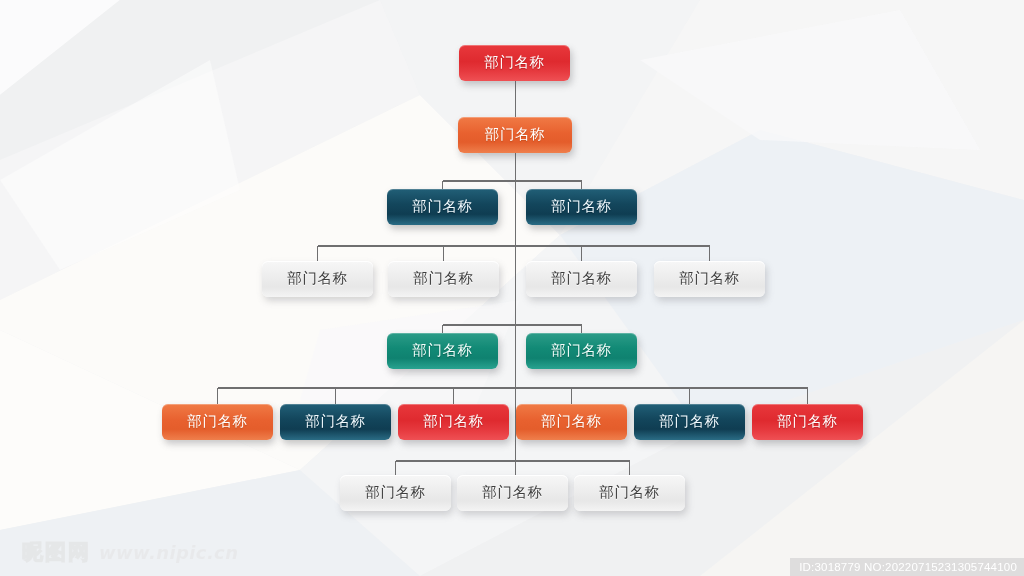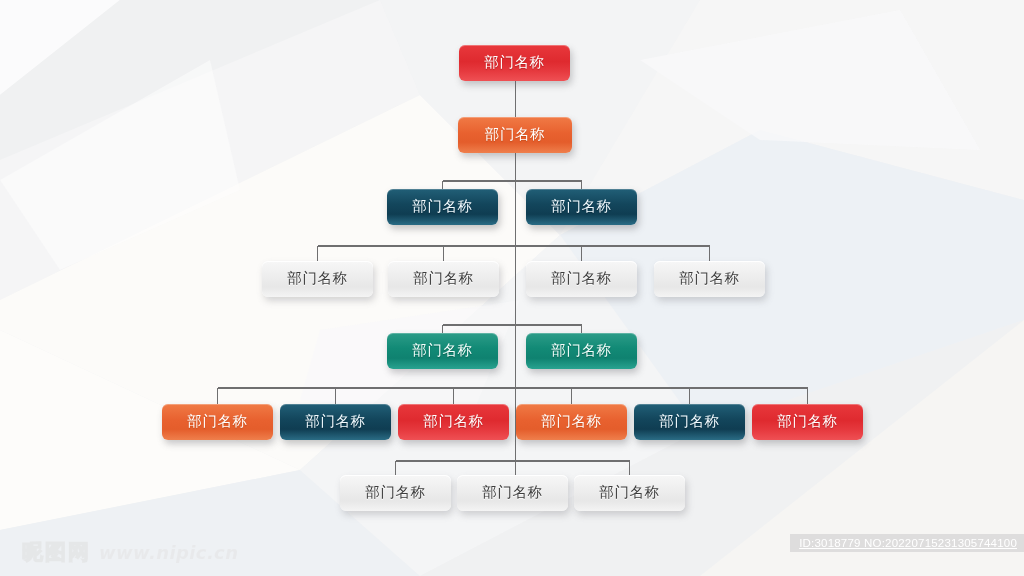--- a/index.html
+++ b/index.html
@@ -113,28 +113,27 @@
     font-size: 18px;
     font-style: italic;
     font-weight: bold;
     color: #e3e3e3;
     letter-spacing: 0.4px;
     font-family: "DejaVu Sans", sans-serif;
   }
   #watermark-id {
     position: absolute;
     right: 0px;
-    bottom: 24px;
+    bottom: 0;
     background: rgba(212,212,212,0.72);
     color: #ffffff;
     font-size: 11.5px;
     padding: 3px 7px 3px 9px;
     letter-spacing: 0.2px;
     font-family: "Liberation Sans", sans-serif;
-    text-decoration: underline;
   }
 </style>
 </head>
 <body>
 
 <div id="stage">
 
   <svg id="bg-poly" viewBox="0 0 1024 576" preserveAspectRatio="none">
     <rect x="0" y="0" width="1024" height="576" fill="#f1f2f3"></rect>
     <polygon points="0,0 120,0 0,95" fill="#fbfbfc"></polygon>

